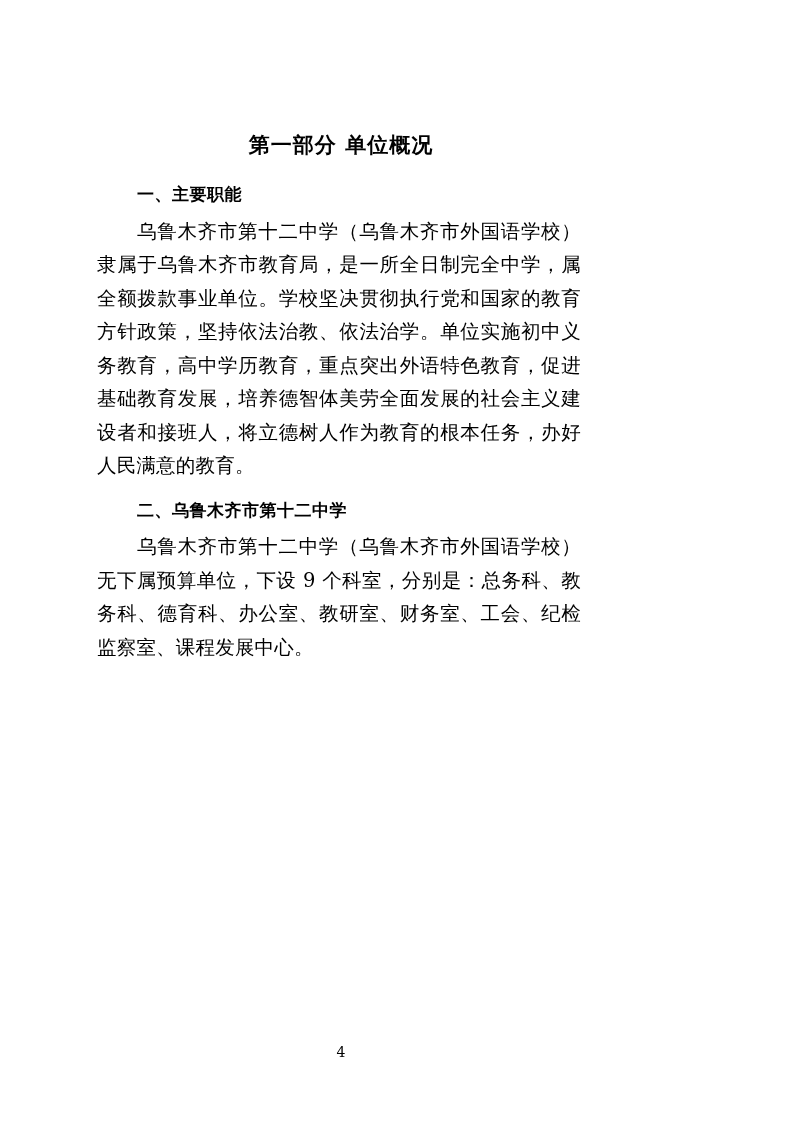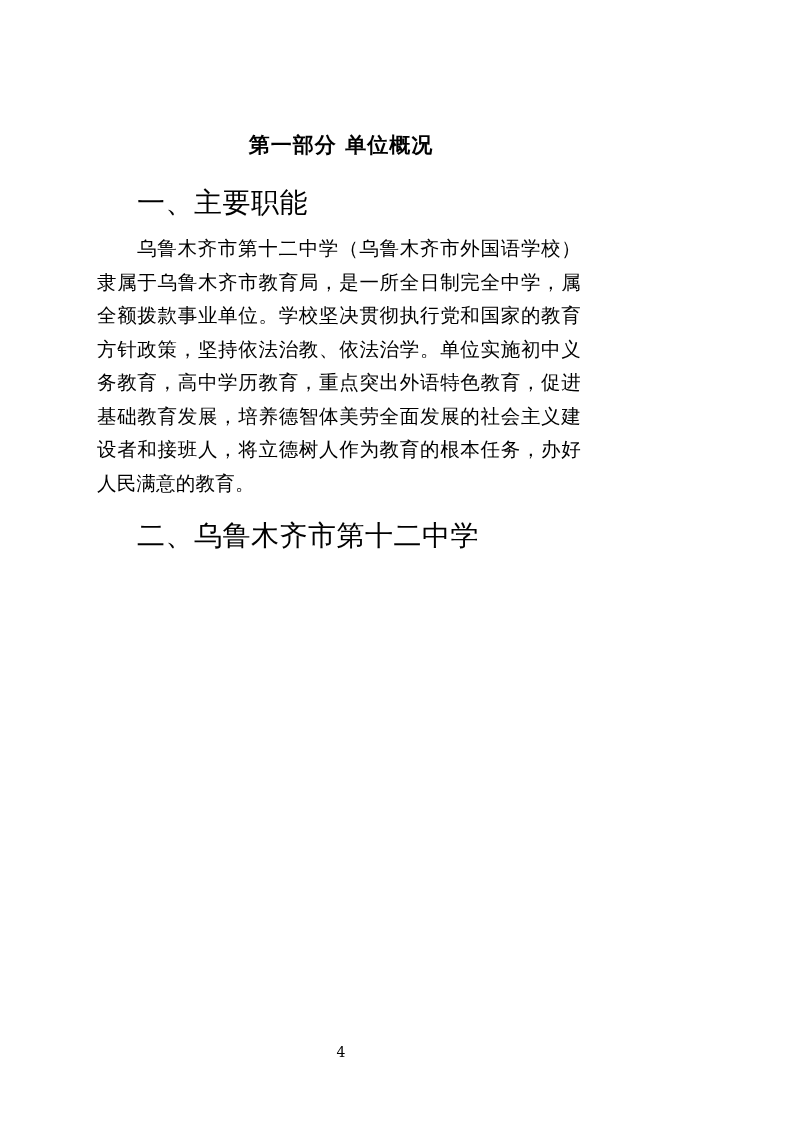--- a/index.html
+++ b/index.html
@@ -26,22 +26,22 @@
   }
   .doc-title {
     text-align: center;
     font-size: 21px;
     font-weight: bold;
     letter-spacing: 1px;
     margin: 0 0 22px 0;
     line-height: 1.4;
   }
   .section-heading {
-    font-size: 28px;
-    font-weight: normal;
+    font-size: 17px;
+    font-weight: bold;
     letter-spacing: 0.5px;
     margin: 14px 0 6px 0;
     text-indent: 40px;
     line-height: 1.6;
   }
   .para {
     font-size: 19.5px;
     line-height: 1.72;
     letter-spacing: 0.2px;
     text-align: justify;
@@ -63,16 +63,17 @@
 <body>
 
 <div class="page">
 
   <h1 class="doc-title">第一部分  单位概况</h1>
 
   <h2 class="section-heading">一、主要职能</h2>
   <p class="para">乌鲁木齐市第十二中学（乌鲁木齐市外国语学校）隶属于乌鲁木齐市教育局，是一所全日制完全中学，属全额拨款事业单位。学校坚决贯彻执行党和国家的教育方针政策，坚持依法治教、依法治学。单位实施初中义务教育，高中学历教育，重点突出外语特色教育，促进基础教育发展，培养德智体美劳全面发展的社会主义建设者和接班人，将立德树人作为教育的根本任务，办好人民满意的教育。</p>
 
   <h2 class="section-heading">二、乌鲁木齐市第十二中学</h2>
+  <p class="para">乌鲁木齐市第十二中学（乌鲁木齐市外国语学校）无下属预算单位，下设 9 个科室，分别是：总务科、教务科、德育科、办公室、教研室、财务室、工会、纪检监察室、课程发展中心。</p>
 
   <div class="page-number">4</div>
 
 </div>
 
 </body></html>

